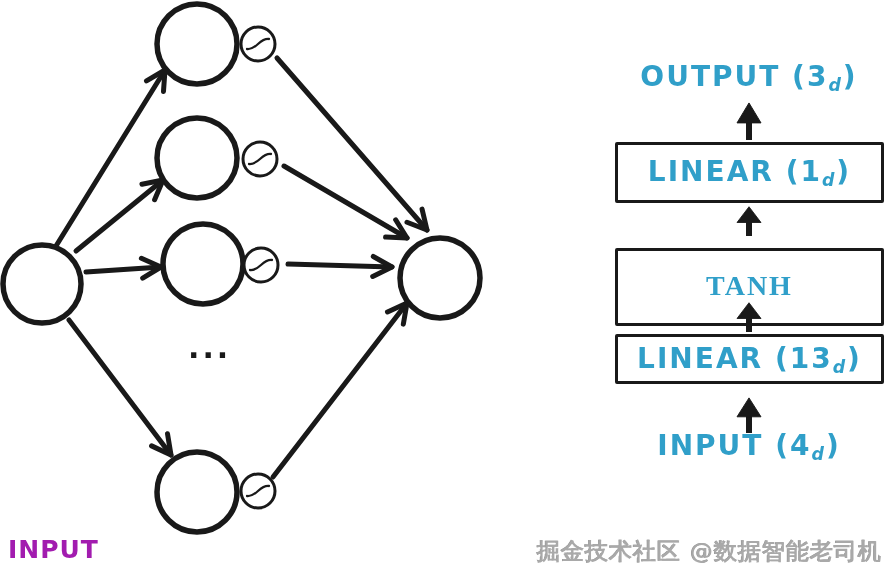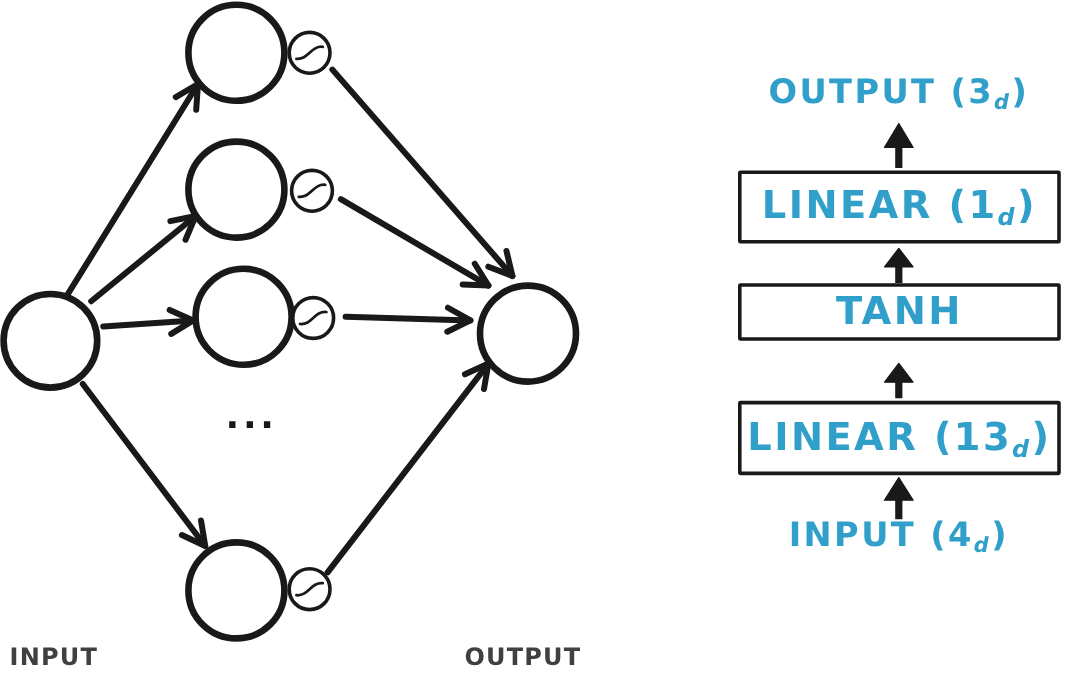--- a/index.html
+++ b/index.html
@@ -8,40 +8,40 @@
     width: 888px; height: 575px; background: #ffffff;
     font-family: "DejaVu Sans", "Liberation Sans", sans-serif;
     overflow: hidden;
   }
   .stage { position: relative; width: 888px; height: 575px; background: #ffffff; }
 
   .net { position: absolute; left: 0; top: 0; }
 
   .net-label {
     position: absolute; top: 535px;
-    color: #404040; font-weight: bold; font-size: 20px; letter-spacing: 1px;
+    color: #a21caf; font-weight: bold; font-size: 25px; letter-spacing: 1px;
     white-space: nowrap;
   }
   .dots {
     position: absolute; left: 188px; top: 330px;
     color: #191919; font-weight: bold; font-size: 30px; letter-spacing: 3px;
   }
 
   .flow-text {
     position: absolute; width: 300px; left: 599px; text-align: center;
     color: #309fc9; font-weight: bold; font-size: 28px; letter-spacing: 2px;
     white-space: nowrap;
   }
   .box {
     position: absolute; left: 615px; width: 269px;
     border: 3.5px solid #191919; border-radius: 2px; background: #ffffff;
     display: flex; align-items: center; justify-content: center;
   }
   .box .label {
-    color: #309fc9; font-weight: bold; font-size: 32px; letter-spacing: 2px;
+    color: #309fc9; font-weight: bold; font-size: 28px; letter-spacing: 2px;
     white-space: nowrap;
   }
   .sub { font-size: 0.62em; vertical-align: -0.28em; font-style: italic; }
 
   .varrow { position: absolute; left: 728px; }
 
   .watermark {
     position: absolute; right: 6px; top: 536px;
     color: #a9a9a9; font-weight: bold; font-size: 23px; letter-spacing: 1px;
     text-shadow: 1.5px 1.5px 0 #ffffff, -0.5px -0.5px 0 #8f8f8f;
@@ -93,52 +93,52 @@
       <path d="M247,49 C257,50 259,38 269,39"></path>
       <path d="M249,164 C259,165 261,153 271,154"></path>
       <path d="M250,270 C260,271 262,259 272,260"></path>
       <path d="M247,496 C257,497 259,485 269,486"></path>
     </g>
   </svg>
 
   <div class="dots">...</div>
 
   <div class="net-label" style="left:8px;">INPUT</div>
-  <div class="net-label" style="left:387px;">OUTPUT</div>
 
   <div class="flow-text" style="top:60px;"><span>OUTPUT (3</span><span class="sub">d</span><span>)</span></div>
 
   <svg class="varrow" style="top:102px;" width="42" height="38" viewBox="0 0 42 40" preserveAspectRatio="none">
     <path d="M21 40 L21 12" stroke="#191919" stroke-width="6" fill="none"></path>
     <path d="M21 1 L9 22 L33 22 Z" fill="#191919" stroke="#191919" stroke-linejoin="round"></path>
   </svg>
 
   <div class="box" style="top:142px; height:61px;">
     <span class="label"><span>LINEAR (1</span><span class="sub">d</span><span>)</span></span>
   </div>
 
   <svg class="varrow" style="top:206px;" width="42" height="30" viewBox="0 0 42 40" preserveAspectRatio="none">
     <path d="M21 40 L21 12" stroke="#191919" stroke-width="6" fill="none"></path>
     <path d="M21 1 L9 22 L33 22 Z" fill="#191919" stroke="#191919" stroke-linejoin="round"></path>
   </svg>
 
-  <div class="box" style="top:236px; height:48px;">
+  <div class="box" style="top:248px; height:78px;font-family:Liberation Serif, serif;">
     <span class="label"><span>TANH</span><span class="sub"></span><span></span></span>
   </div>
 
   <svg class="varrow" style="top:302px;" width="42" height="30" viewBox="0 0 42 40" preserveAspectRatio="none">
     <path d="M21 40 L21 12" stroke="#191919" stroke-width="6" fill="none"></path>
     <path d="M21 1 L9 22 L33 22 Z" fill="#191919" stroke="#191919" stroke-linejoin="round"></path>
   </svg>
 
-  <div class="box" style="top:334px; height:62px;">
+  <div class="box" style="top:334px; height:50px;">
     <span class="label"><span>LINEAR (13</span><span class="sub">d</span><span>)</span></span>
   </div>
 
   <svg class="varrow" style="top:397px;" width="42" height="36" viewBox="0 0 42 40" preserveAspectRatio="none">
     <path d="M21 40 L21 12" stroke="#191919" stroke-width="6" fill="none"></path>
     <path d="M21 1 L9 22 L33 22 Z" fill="#191919" stroke="#191919" stroke-linejoin="round"></path>
   </svg>
 
   <div class="flow-text" style="top:429px;"><span>INPUT (4</span><span class="sub">d</span><span>)</span></div>
 
+  <div class="watermark">掘金技术社区 @数据智能老司机</div>
 
 </div>
 
 </body></html>

